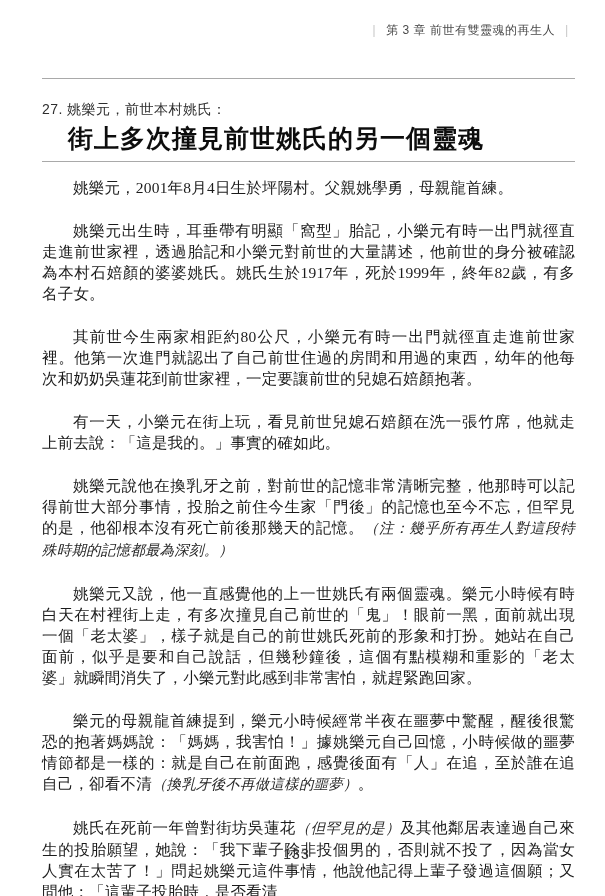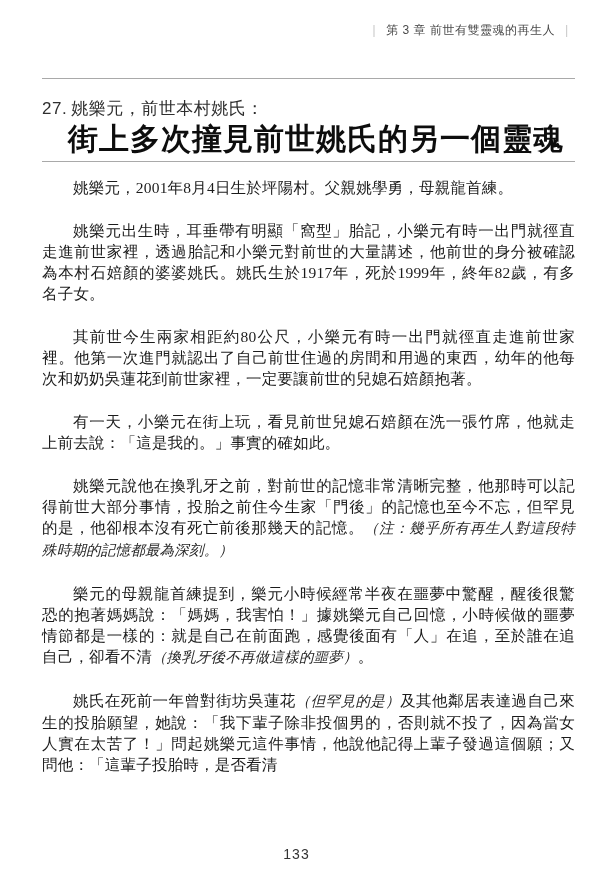--- a/index.html
+++ b/index.html
@@ -34,30 +34,30 @@
   .rule {
     border: none;
     border-top: 1px solid #a9a9a9;
     height: 0;
   }
   .rule-top { margin-top: 40px; }
   .rule-title { margin-top: 7px; }
   .section-line {
     margin-top: 18px;
     font-family: "Liberation Sans", "DejaVu Sans", sans-serif;
-    font-size: 17px;
+    font-size: 14px;
     line-height: 24px;
     color: #2e2e2e;
     letter-spacing: 0.5px;
   }
   .section-line .sec-num { margin-right: 4px; }
   .section-title {
     margin: 3px 0 0 26px;
     font-family: Liberation Serif, serif;
-    font-size: 30px;
+    font-size: 25px;
     line-height: 30px;
     font-weight: 700;
     color: #0d0d0d;
     letter-spacing: 1px;
   }
   .body-text {
     margin-top: 15px;
     font-size: 15.5px;
     line-height: 21px;
     text-align: justify;
@@ -105,19 +105,20 @@
   <h1 class="section-title">街上多次撞見前世姚氏的另一個靈魂</h1>
 
   <hr class="rule rule-title">
 
   <div class="body-text">
     <p><span>姚樂元，2001年8月4日生於坪陽村。父親姚學勇，母親龍首練。</span></p>
     <p><span>姚樂元出生時，耳垂帶有明顯「窩型」胎記，小樂元有時一出門就徑直走進前世家裡，透過胎記和小樂元對前世的大量講述，他前世的身分被確認為本村石婄顏的婆婆姚氏。姚氏生於1917年，死於1999年，終年82歲，有多名子女。</span></p>
     <p><span>其前世今生兩家相距約80公尺，小樂元有時一出門就徑直走進前世家裡。他第一次進門就認出了自己前世住過的房間和用過的東西，幼年的他每次和奶奶吳蓮花到前世家裡，一定要讓前世的兒媳石婄顏抱著。</span></p>
     <p><span>有一天，小樂元在街上玩，看見前世兒媳石婄顏在洗一張竹席，他就走上前去說：「這是我的。」事實的確如此。</span></p>
     <p><span>姚樂元說他在換乳牙之前，對前世的記憶非常清晰完整，他那時可以記得前世大部分事情，投胎之前住今生家「門後」的記憶也至今不忘，但罕見的是，他卻根本沒有死亡前後那幾天的記憶。</span><span class="kai">（注：幾乎所有再生人對這段特殊時期的記憶都最為深刻。）</span></p>
+    <p><span>姚樂元又說，他一直感覺他的上一世姚氏有兩個靈魂。樂元小時候有時白天在村裡街上走，有多次撞見自己前世的「鬼」！眼前一黑，面前就出現一個「老太婆」，樣子就是自己的前世姚氏死前的形象和打扮。她站在自己面前，似乎是要和自己說話，但幾秒鐘後，這個有點模糊和重影的「老太婆」就瞬間消失了，小樂元對此感到非常害怕，就趕緊跑回家。</span></p>
     <p><span>樂元的母親龍首練提到，樂元小時候經常半夜在噩夢中驚醒，醒後很驚恐的抱著媽媽說：「媽媽，我害怕！」據姚樂元自己回憶，小時候做的噩夢情節都是一樣的：就是自己在前面跑，感覺後面有「人」在追，至於誰在追自己，卻看不清</span><span class="kai">（換乳牙後不再做這樣的噩夢）</span><span>。</span></p>
     <p><span>姚氏在死前一年曾對街坊吳蓮花</span><span class="kai">（但罕見的是）</span><span>及其他鄰居表達過自己來生的投胎願望，她說：「我下輩子除非投個男的，否則就不投了，因為當女人實在太苦了！」問起姚樂元這件事情，他說他記得上輩子發過這個願；又問他：「這輩子投胎時，是否看清</span></p>
   </div>
 
   <div class="page-number">133</div>
 
 </div>
 
 </body></html>

